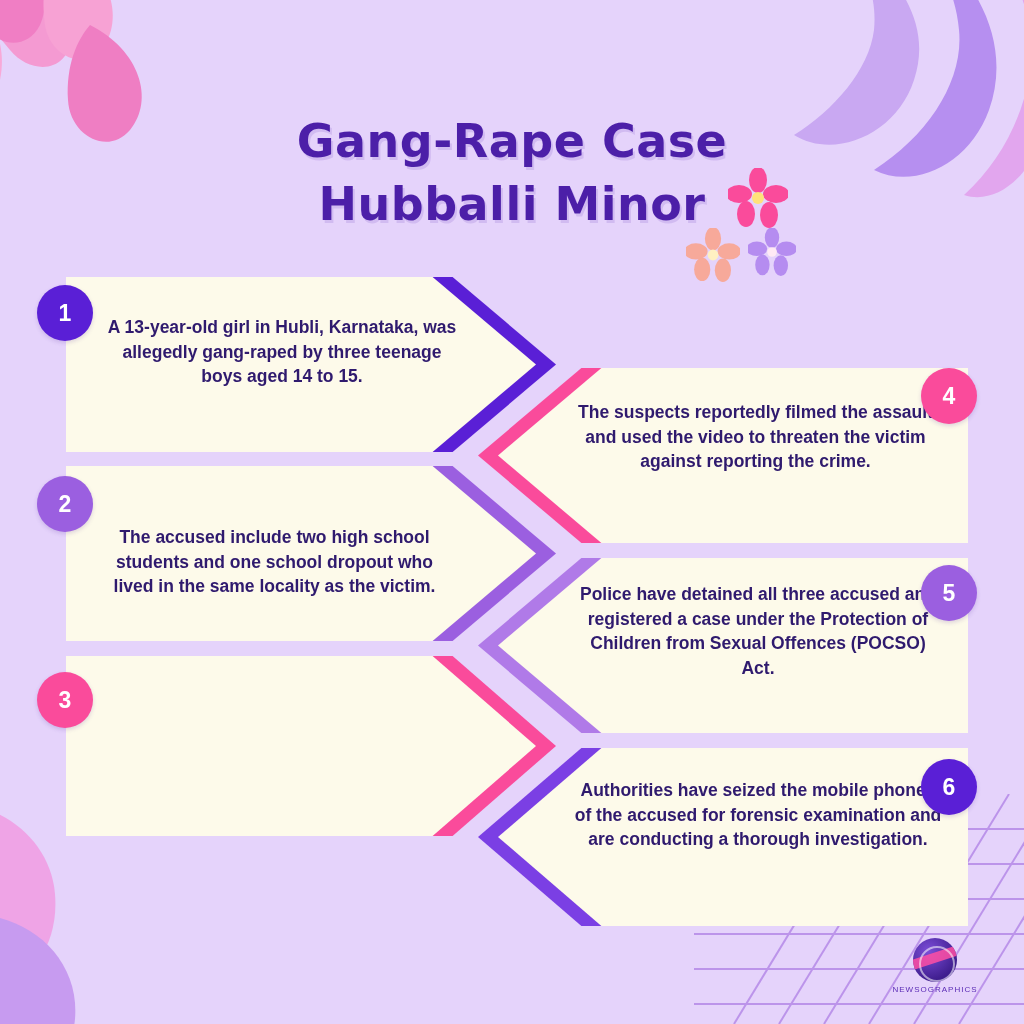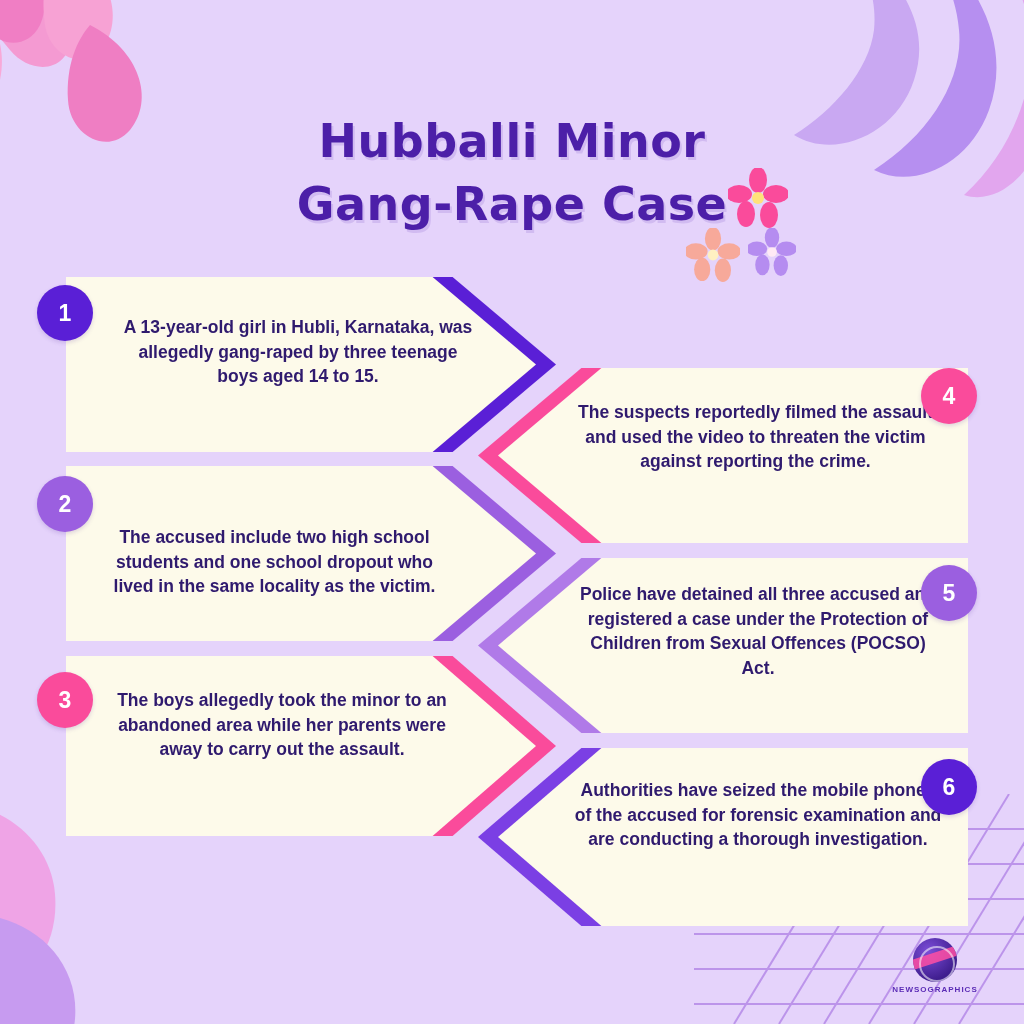--- a/index.html
+++ b/index.html
@@ -86,21 +86,21 @@
   }
   .logo-globe::before{
     content:"";position:absolute;left:-6px;top:14px;width:60px;height:10px;
     background:#ff4fa3;transform:rotate(-18deg);border-radius:6px;opacity:.85;
   }
   .logo-globe::after{
     content:"";position:absolute;left:6px;top:8px;width:32px;height:32px;
     border:2px solid rgba(255,255,255,.55);border-radius:50%;
   }
   .logo-text{
-    margin-top:3px;color:#5a2bb5;font-size:8px;font-weight:bold;letter-spacing:1px;
+    margin-top:3px;color:#5a2bb5;font-size:8px;font-weight:normal;letter-spacing:1px;
   }
 </style>
 </head>
 <body>
 
 <div class="canvas">
 
   <div class="bg-deco">
     <svg class="blob-tl" viewBox="0 0 340 300">
       <path d="M10,-20 C70,10 120,40 130,90 C140,140 95,150 70,120 C45,90 20,60 -10,50 Z" fill="#f49ad2"></path>
@@ -166,42 +166,41 @@
           <ellipse cx="48" cy="26" rx="13" ry="9"></ellipse>
         <ellipse cx="41" cy="47" rx="9" ry="13"></ellipse>
           <ellipse cx="18" cy="46" rx="9" ry="13"></ellipse>
         <ellipse cx="11" cy="26" rx="13" ry="9"></ellipse>
       </g>
       <circle cx="30" cy="30" r="6" fill="#ffe9f5"></circle>
     </svg>
   </div>
 
   <div class="title">
+    <span>Gang-Rape Case</span>
     <span>Hubballi Minor</span>
-    <span>Gang-Rape Case</span>
   </div>
 
   <div class="card" style="left:66px;top:277px;width:490px;height:175px;">
     <div class="hex hex-shadow" style="width:470px;height:175px;background:#5a1fd6;left:20px;"></div>
     <div class="hex hex-fill" style="width:470px;height:175px;left:0;"></div>
-    <div class="card-text" style="left:36px;top:38px;width:360px;margin-left:16px;">A 13-year-old girl in Hubli, Karnataka, was allegedly gang-raped by three teenage boys aged 14 to 15.</div>
+    <div class="card-text" style="left:36px;top:38px;width:360px;">A 13-year-old girl in Hubli, Karnataka, was allegedly gang-raped by three teenage boys aged 14 to 15.</div>
     <div class="badge" style="left:-29px;top:8px;background:#5a1fd6;">1</div>
   </div>
 
   <div class="card" style="left:66px;top:466px;width:490px;height:175px;">
     <div class="hex hex-shadow" style="width:470px;height:175px;background:#9b5fe0;left:20px;"></div>
     <div class="hex hex-fill" style="width:470px;height:175px;left:0;"></div>
     <div class="card-text" style="left:36px;top:24px;width:345px;margin-top:35px;">The accused include two high school students and one school dropout who lived in the same locality as the victim.</div>
     <div class="badge" style="left:-29px;top:10px;background:#9b5fe0;">2</div>
   </div>
 
   <div class="card" style="left:66px;top:656px;width:490px;height:180px;">
     <div class="hex hex-shadow" style="width:470px;height:180px;background:#fa4b9b;left:20px;"></div>
     <div class="hex hex-fill" style="width:470px;height:180px;left:0;"></div>
-    <div class="card-text" style="left:36px;top:32px;width:360px;">The boys allegedly took the minor to an abandoned area while her parents were away to carry out the assault.</div>
     <div class="badge" style="left:-29px;top:16px;background:#fa4b9b;">3</div>
   </div>
 
   <div class="card" style="left:478px;top:368px;width:490px;height:175px;">
     <div class="hex hex-r hex-shadow" style="width:470px;height:175px;background:#fa4b9b;left:0;"></div>
     <div class="hex hex-r hex-fill" style="width:470px;height:175px;left:20px;"></div>
     <div class="card-text" style="left:100px;top:32px;width:355px;">The suspects reportedly filmed the assault and used the video to threaten the victim against reporting the crime.</div>
     <div class="badge" style="left:443px;top:0px;background:#fa4b9b;">4</div>
   </div>
 

